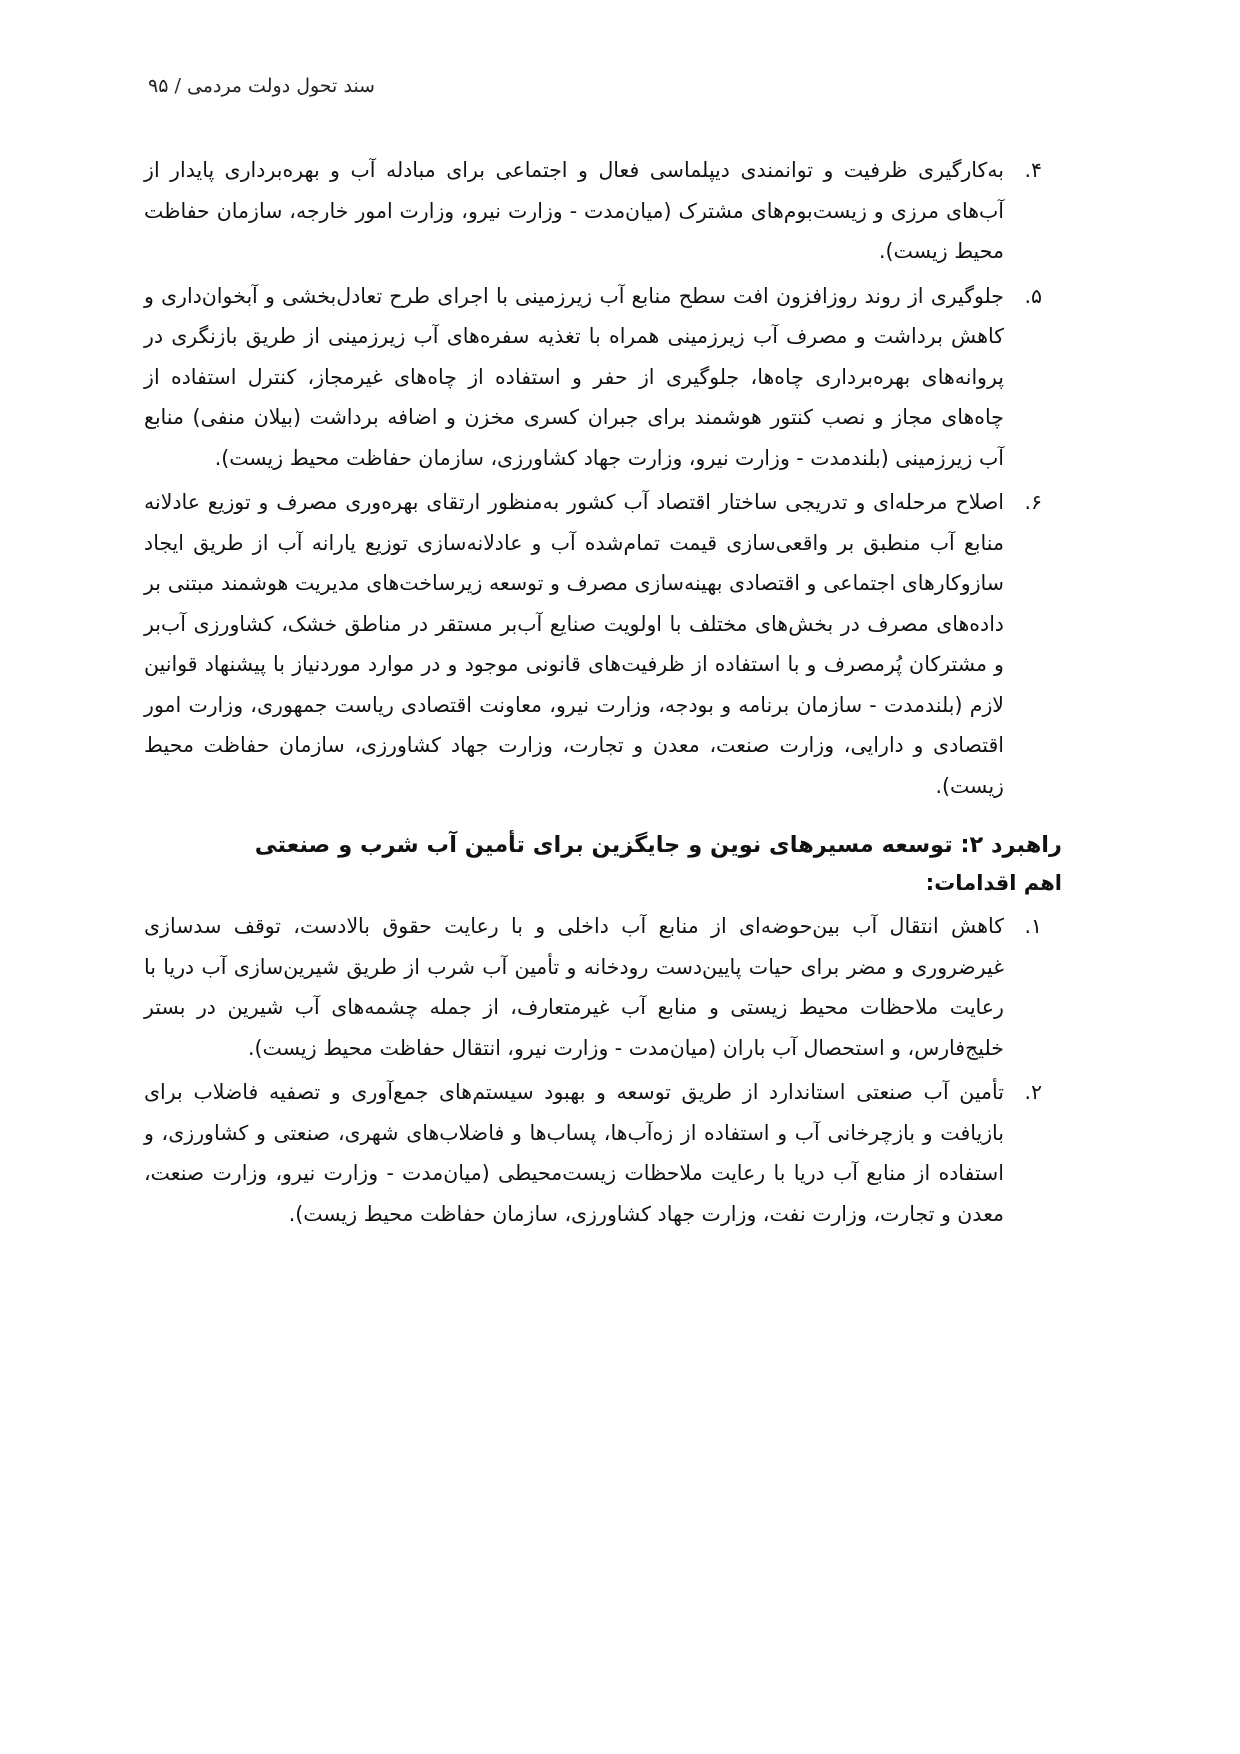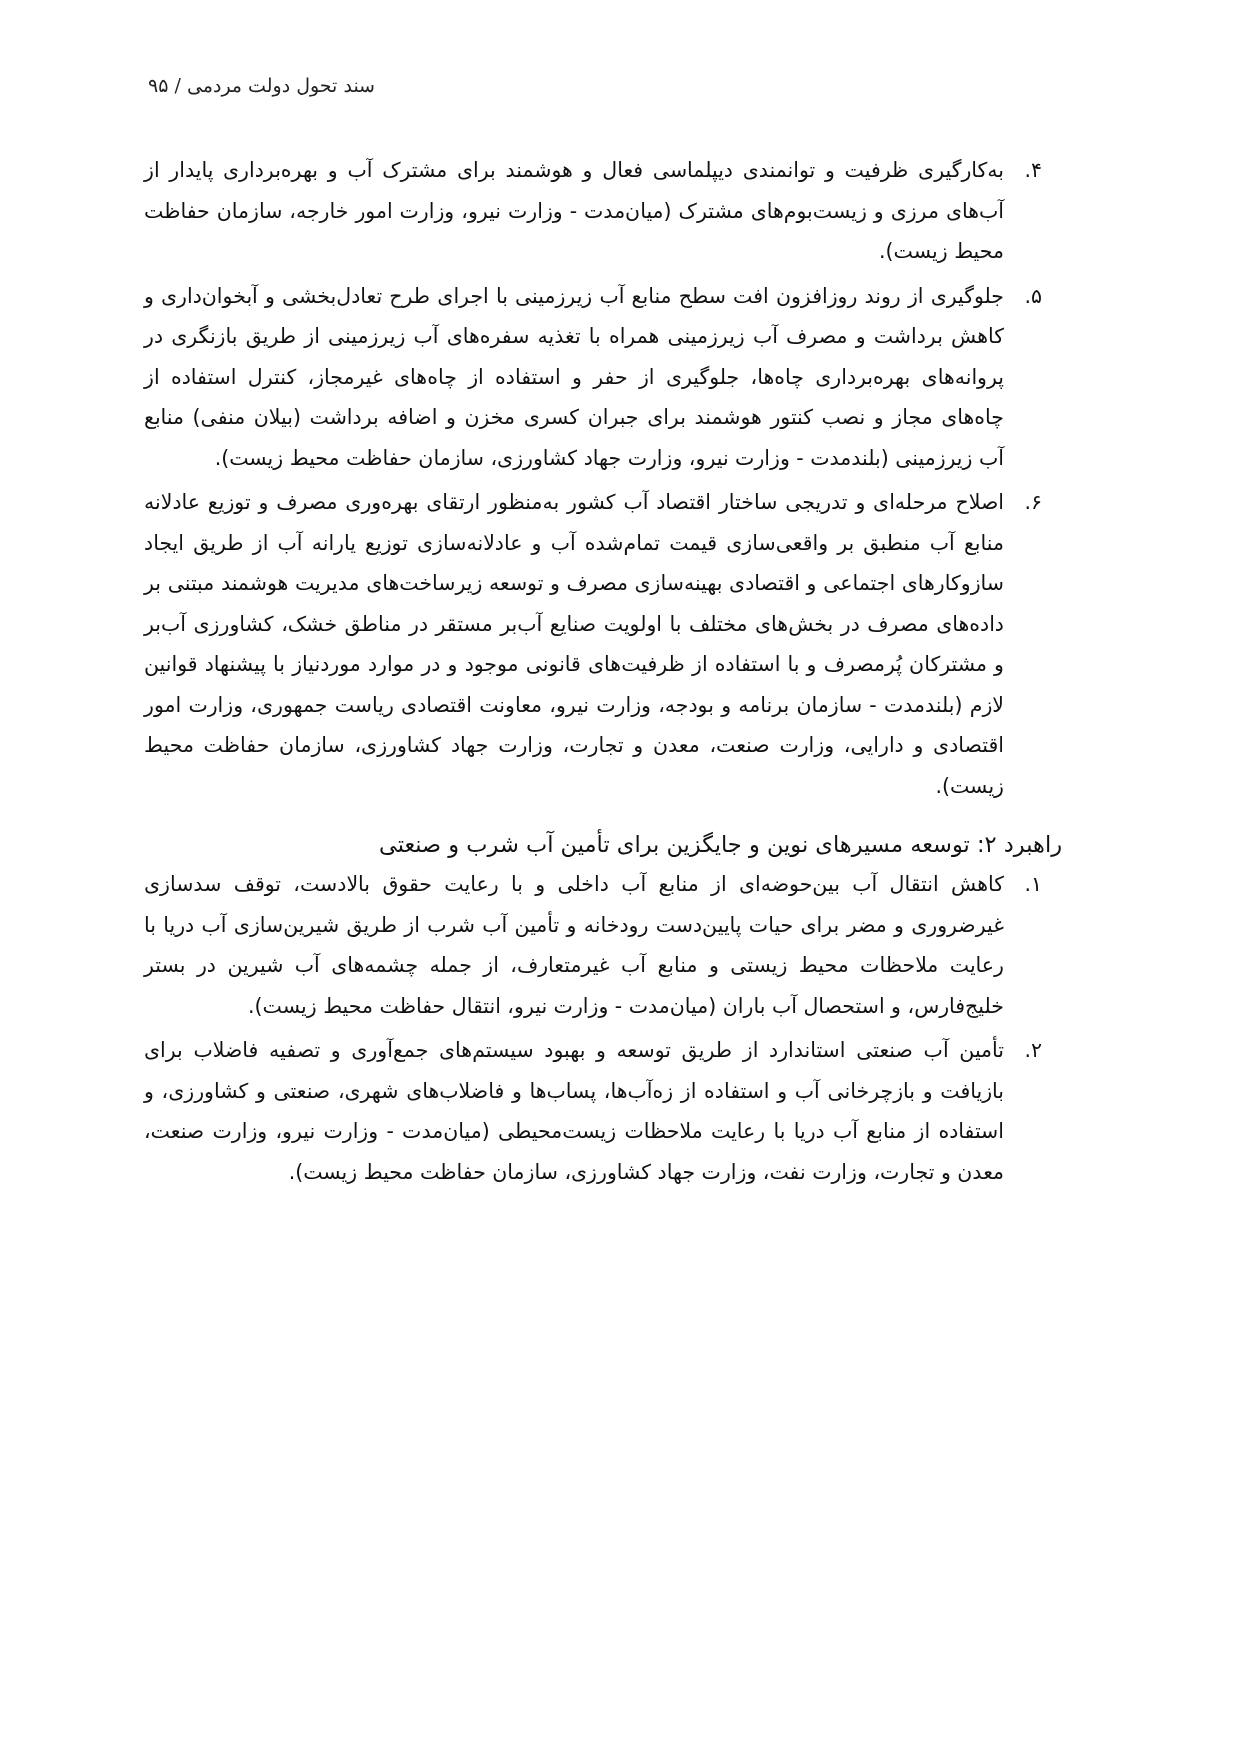--- a/index.html
+++ b/index.html
@@ -6,46 +6,47 @@
   body { width: 1240px; height: 1754px; position: relative; overflow: hidden;
          font-family: "DejaVu Sans", sans-serif; color: #111; }
   .page { position: absolute; left: 16px; top: 0; width: 1240px; height: 1662px; border-radius: 7px; }
   .header { position: absolute; left: 132px; top: 74px; font-size: 19px; direction: rtl;
             font-family: "DejaVu Serif", serif; color: #222; }
   .content { position: absolute; left: 128px; right: 214px; top: 150px; direction: rtl; }
   .item { position: relative; padding-right: 38px; font-size: 20.5px; line-height: 40.5px;
           text-align: justify; margin-bottom: 4px; }
   .item .num { position: absolute; right: 0; top: 0; width: 30px; text-align: right; }
   .u { text-underline-offset: 6px; }
-  .heading { font-weight: normal; font-size: 22.5px; line-height: 40px; margin-top: 18px;
+  .heading { font-weight: bold; font-size: 22.5px; line-height: 40px; margin-top: 18px;
              margin-right: -20px; }
   .subheading { font-weight: bold; font-size: 21px; line-height: 38px; margin-right: -20px;
                 margin-bottom: 4px; }
 </style>
 </head>
 <body>
 
 <div class="page">
   <div class="header">سند تحول دولت مردمی / ۹۵</div>
 
   <div class="content">
     <div class="item">
       <span class="num">۴.</span>
-      <span>به‌کارگیری ظرفیت و توانمندی دیپلماسی فعال و هوشمند برای مشترک آب و بهره‌برداری پایدار از آب‌های مرزی و زیست‌بوم‌های مشترک (میان‌مدت - </span><span class="u">وزارت نیرو</span><span>، وزارت امور خارجه، سازمان حفاظت محیط زیست).</span>
+      <span>به‌کارگیری ظرفیت و توانمندی دیپلماسی فعال و اجتماعی برای مبادله آب و بهره‌برداری پایدار از آب‌های مرزی و زیست‌بوم‌های مشترک (میان‌مدت - </span><span class="u">وزارت نیرو</span><span>، وزارت امور خارجه، سازمان حفاظت محیط زیست).</span>
     </div>
     <div class="item">
       <span class="num">۵.</span>
       <span>جلوگیری از روند روزافزون افت سطح منابع آب زیرزمینی با اجرای طرح تعادل‌بخشی و آبخوان‌داری و کاهش برداشت و مصرف آب زیرزمینی همراه با تغذیه سفره‌های آب زیرزمینی از طریق بازنگری در پروانه‌های بهره‌برداری چاه‌ها، جلوگیری از حفر و استفاده از چاه‌های غیرمجاز، کنترل استفاده از چاه‌های مجاز و نصب کنتور هوشمند برای جبران کسری مخزن و اضافه برداشت (بیلان منفی) منابع آب زیرزمینی (بلندمدت - </span><span class="u">وزارت نیرو</span><span>، وزارت جهاد کشاورزی، سازمان حفاظت محیط زیست).</span>
     </div>
     <div class="item">
       <span class="num">۶.</span>
       <span>اصلاح مرحله‌ای و تدریجی ساختار اقتصاد آب کشور به‌منظور ارتقای بهره‌وری مصرف و توزیع عادلانه منابع آب منطبق بر واقعی‌سازی قیمت تمام‌شده آب و عادلانه‌سازی توزیع یارانه آب از طریق ایجاد سازوکارهای اجتماعی و اقتصادی بهینه‌سازی مصرف و توسعه زیرساخت‌های مدیریت هوشمند مبتنی بر داده‌های مصرف در بخش‌های مختلف با اولویت صنایع آب‌بر مستقر در مناطق خشک، کشاورزی آب‌بر و مشترکان پُرمصرف و با استفاده از ظرفیت‌های قانونی موجود و در موارد موردنیاز با پیشنهاد قوانین لازم (بلندمدت - </span><span class="u">سازمان برنامه و بودجه</span><span>، وزارت نیرو، معاونت اقتصادی ریاست جمهوری، وزارت امور اقتصادی و دارایی، وزارت صنعت، معدن و تجارت، وزارت جهاد کشاورزی، سازمان حفاظت محیط زیست).</span>
     </div>
 
     <div class="heading">راهبرد ۲: توسعه مسیرهای نوین و جایگزین برای تأمین آب شرب و صنعتی</div>
+    <div class="subheading">اهم اقدامات:</div>
 
     <div class="item">
       <span class="num">۱.</span>
       <span>کاهش انتقال آب بین‌حوضه‌ای از منابع آب داخلی و با رعایت حقوق بالادست، توقف سدسازی غیرضروری و مضر برای حیات پایین‌دست رودخانه و تأمین آب شرب از طریق شیرین‌سازی آب دریا با رعایت ملاحظات محیط زیستی و منابع آب غیرمتعارف، از جمله چشمه‌های آب شیرین در بستر خلیج‌فارس، و استحصال آب باران (میان‌مدت - </span><span class="u">وزارت نیرو</span><span>، انتقال حفاظت محیط زیست).</span>
     </div>
     <div class="item">
       <span class="num">۲.</span>
       <span>تأمین آب صنعتی استاندارد از طریق توسعه و بهبود سیستم‌های جمع‌آوری و تصفیه فاضلاب برای بازیافت و بازچرخانی آب و استفاده از زه‌آب‌ها، پساب‌ها و فاضلاب‌های شهری، صنعتی و کشاورزی، و استفاده از منابع آب دریا با رعایت ملاحظات زیست‌محیطی (میان‌مدت - </span><span class="u">وزارت نیرو</span><span>، وزارت صنعت، معدن و تجارت، وزارت نفت، وزارت جهاد کشاورزی، سازمان حفاظت محیط زیست).</span>
     </div>
   </div>

